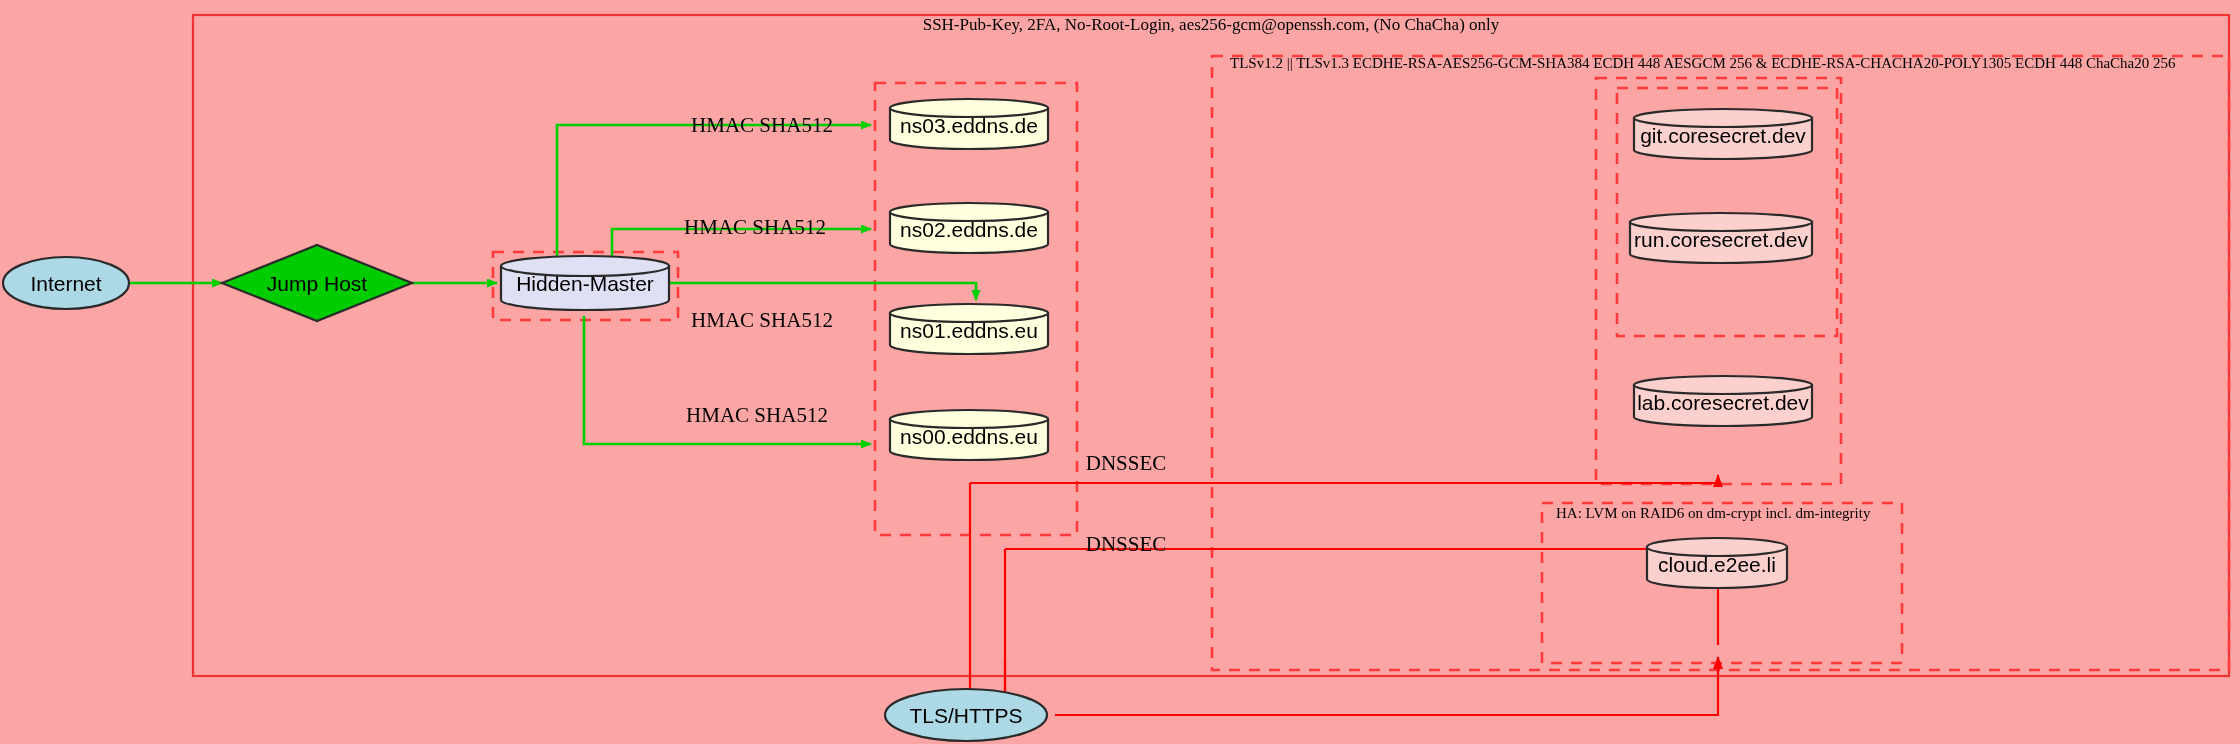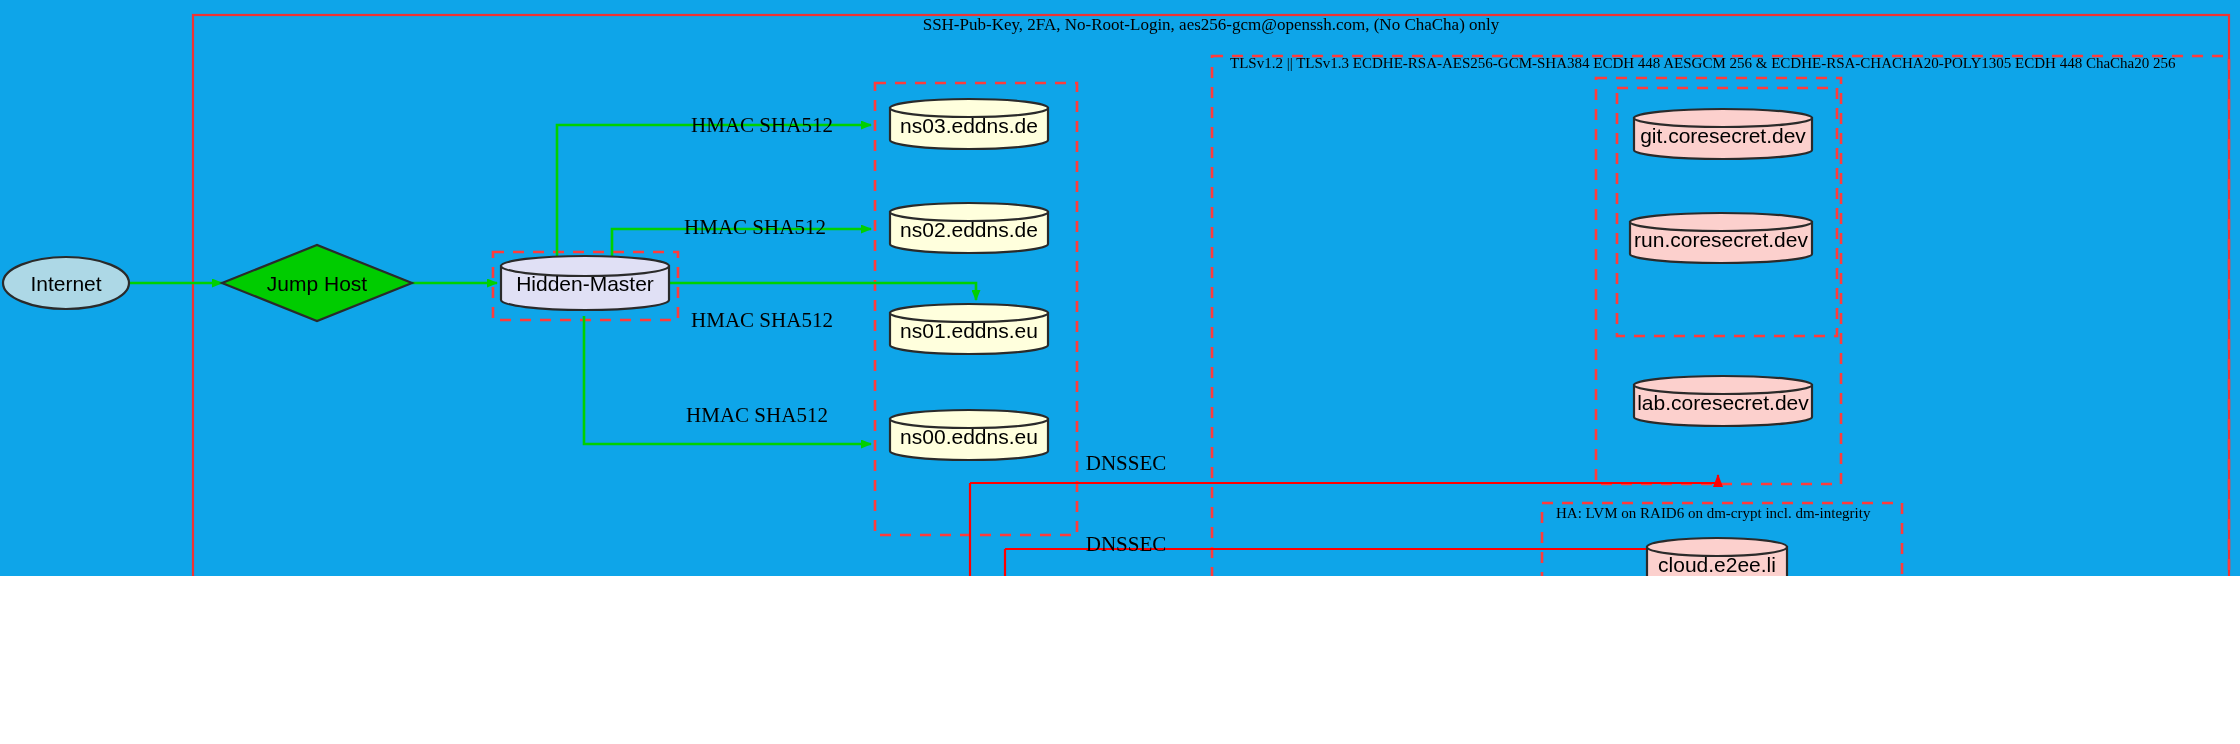--- a/index.html
+++ b/index.html
@@ -7,22 +7,22 @@
     margin: 0;
     padding: 0;
     background: #ffffff;
   }
   body {
     font-family: "Liberation Sans", sans-serif;
   }
   #diagram-root {
     position: relative;
     width: 2240px;
-    height: 576px;
-    background: #0ea5e9;
+    height: 744px;
+    background: #fca5a5;
     overflow: hidden;
   }
   svg#diagram-svg {
     display: block;
     width: 2240px;
     height: 744px;
   }
   .serif-label {
     font-family: "Liberation Serif", serif;
     font-size: 17px;

